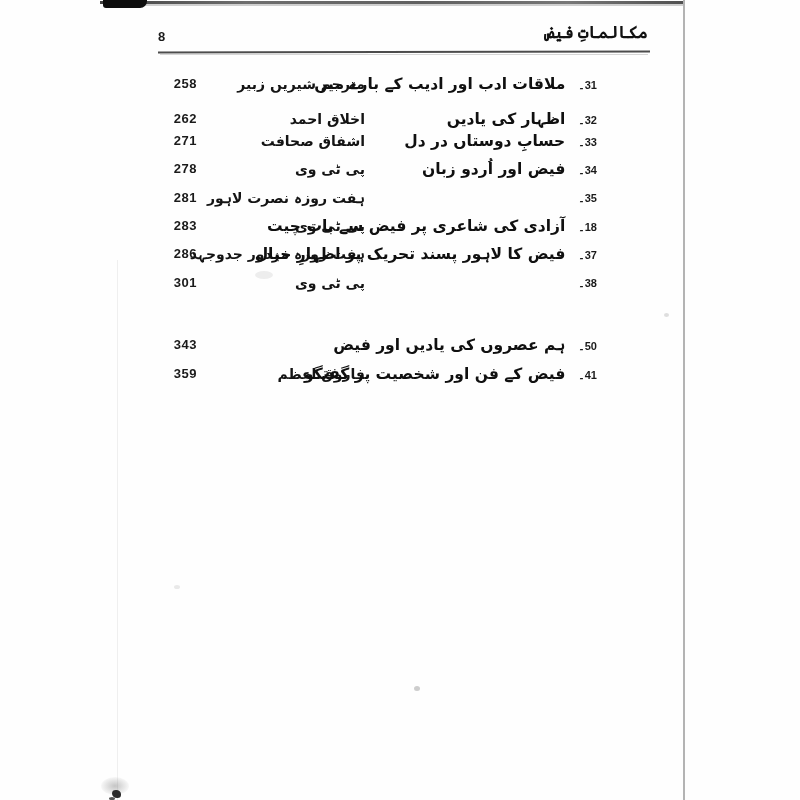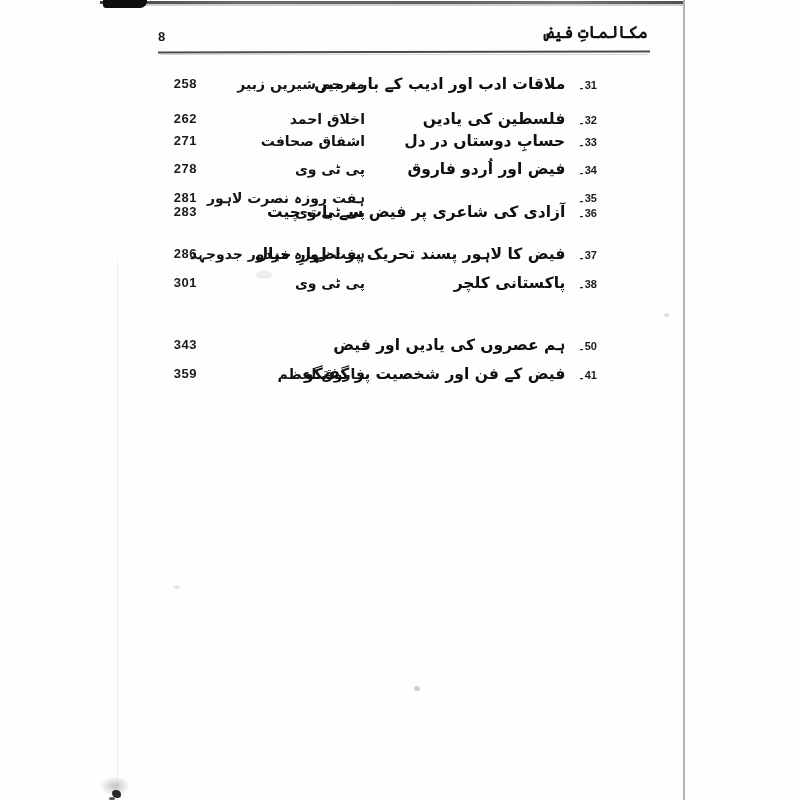--- a/index.html
+++ b/index.html
@@ -58,21 +58,21 @@
     position: absolute; left: 109px; top: 797px; width: 6px; height: 3px;
     background: #555; border-radius: 50%;
   }
   
   .hdr-pageno {
     position: absolute; left: 158px; top: 29px;
     font-size: 13px; font-weight: bold; color: #1b1b1b;
   }
   .hdr-title {
     position: absolute; right: 152px; top: 22px;
-    font-family: Liberation Sans, sans-serif;
+    font-family: Liberation Serif, serif;
     direction: rtl; font-size: 17px; font-weight: bold; color: #111;
     white-space: nowrap;
   }
   .hdr-rule {
     position: absolute; left: 158px; top: 51px; width: 492px; height: 2px;
     background: #2d2d2d; opacity: 0.85;
     transform: rotate(-0.12deg);
   }
   .hdr-rule-shadow {
     position: absolute; left: 160px; top: 54px; width: 488px; height: 1px;
@@ -135,74 +135,73 @@
       <span class="entry-no">31۔</span>
       <span class="entry-title">ملاقات ادب اور ادیب کے بارے میں</span>
     </span>
   </div>
 
   <div class="row" style="top: 106px;">
     <span class="pageno">262</span>
     <span class="author" dir="rtl">اخلاق احمد</span>
     <span class="numtitle" dir="rtl">
       <span class="entry-no">32۔</span>
-      <span class="entry-title">فلسطین کی یادیں</span>
+      <span class="entry-title">اظہار کی یادیں</span>
     </span>
   </div>
 
   <div class="row" style="top: 128px;">
     <span class="pageno">271</span>
     <span class="author" dir="rtl">اشفاق صحافت</span>
     <span class="numtitle" dir="rtl">
       <span class="entry-no">33۔</span>
       <span class="entry-title">حسابِ دوستاں در دل</span>
     </span>
   </div>
 
   <div class="row" style="top: 156px;">
     <span class="pageno">278</span>
     <span class="author" dir="rtl">پی ٹی وی</span>
     <span class="numtitle" dir="rtl">
       <span class="entry-no">34۔</span>
-      <span class="entry-title">فیض اور اُردو فاروق</span>
+      <span class="entry-title">فیض اور اُردو زبان</span>
     </span>
   </div>
 
   <div class="row" style="top: 185px;">
     <span class="pageno">281</span>
     <span class="author" dir="rtl">ہفت روزہ نصرت لاہور</span>
     <span class="numtitle" dir="rtl">
       <span class="entry-no">35۔</span>
     </span>
   </div>
 
-  <div class="row" style="top: 199px;">
+  <div class="row" style="top: 213px;">
     <span class="pageno">283</span>
     <span class="author" dir="rtl">پی ٹی وی</span>
     <span class="numtitle" dir="rtl">
-      <span class="entry-no">36۔</span>
+      <span class="entry-no">18۔</span>
       <span class="entry-title">آزادی کی شاعری پر فیض سے بات چیت</span>
     </span>
   </div>
 
   <div class="row" style="top: 241px;">
     <span class="pageno">286</span>
     <span class="author" dir="rtl">ہفت روزہ مزدور جدوجہد</span>
     <span class="numtitle" dir="rtl">
       <span class="entry-no">37۔</span>
       <span class="entry-title">فیض کا لاہور پسند تحریک پر اظہارِ خیال</span>
     </span>
   </div>
 
   <div class="row" style="top: 270px;">
     <span class="pageno">301</span>
     <span class="author" dir="rtl">پی ٹی وی</span>
     <span class="numtitle" dir="rtl">
       <span class="entry-no">38۔</span>
-      <span class="entry-title">پاکستانی کلچر</span>
     </span>
   </div>
 
 
   <div class="row" style="top: 332px;">
     <span class="pageno">343</span>
     <span class="author" dir="rtl"></span>
     <span class="numtitle" dir="rtl">
       <span class="entry-no">50۔</span>
       <span class="entry-title">ہم عصروں کی یادیں اور فیض</span>

